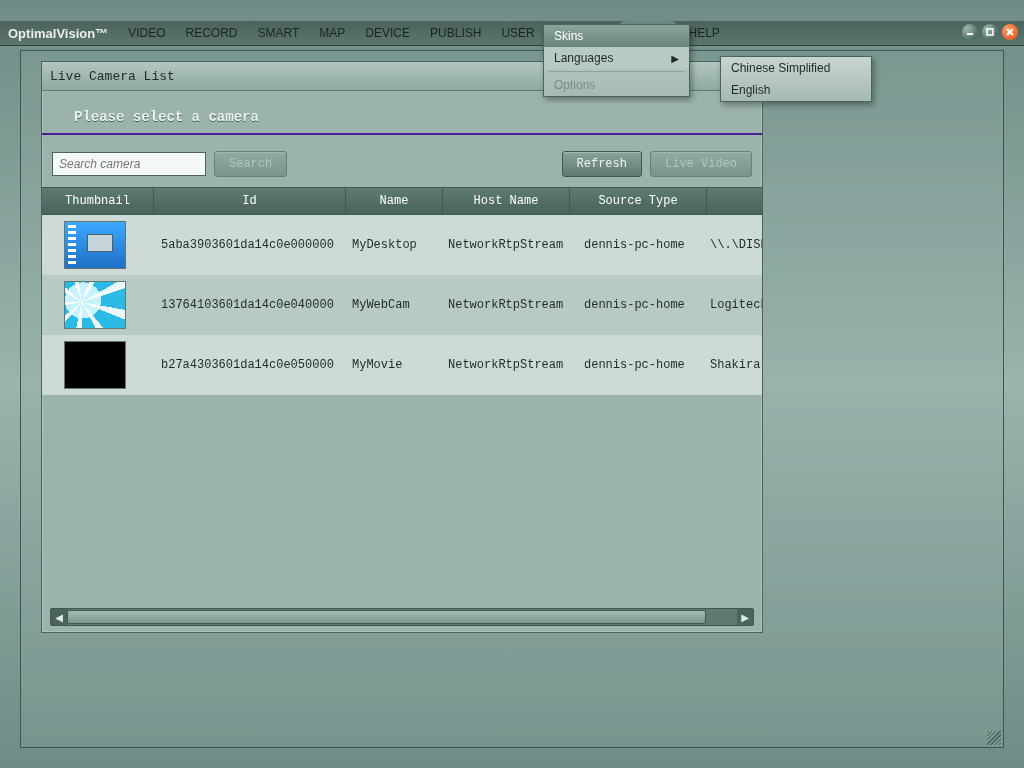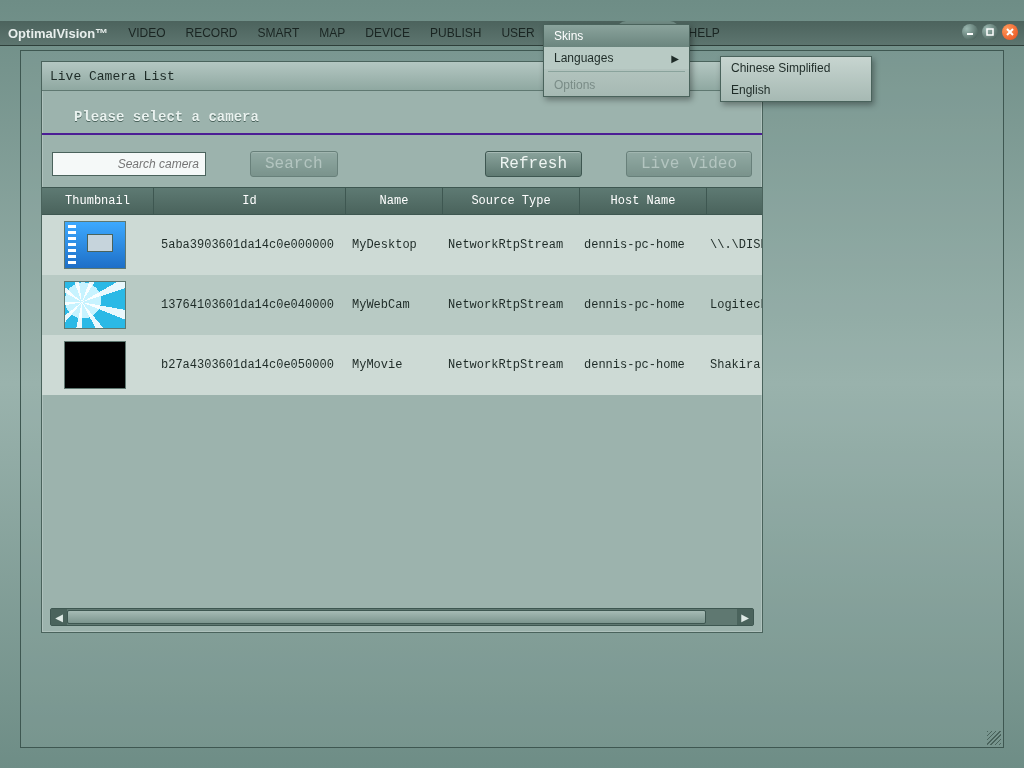--- a/index.html
+++ b/index.html
@@ -11,22 +11,22 @@
 .winbtns{position:absolute;right:6px;top:3px;display:flex;gap:4px;}
 .winbtn{width:16px;height:16px;border-radius:8px;display:flex;align-items:center;justify-content:center;font-size:10px;font-weight:bold;color:#fff;}
 .winbtn.min{background:radial-gradient(circle at 30% 30%,#9bb8b1,#3a524b);}
 .winbtn.max{background:radial-gradient(circle at 30% 30%,#9bb8b1,#3a524b);}
 .winbtn.close{background:radial-gradient(circle at 30% 30%,#ff9a5a,#e84b1c);}
 .content-area{position:absolute;left:20px;top:50px;right:20px;bottom:20px;border:1px solid #3e5751;background:rgba(150,175,169,0.2);}
 .panel{position:absolute;left:20px;top:10px;width:720px;height:570px;border:1px solid #4a635c;background:#9cb3ad;box-shadow:0 0 0 1px rgba(255,255,255,0.2) inset;}
 .panel-title{height:28px;display:flex;align-items:center;padding-left:8px;background:linear-gradient(180deg,#b4c7c2,#8fa8a1);border-bottom:1px solid #5f7871;font-family:"Courier New",monospace;font-size:13px;color:#1e2b27;}
 .panel-sub{padding:18px 16px 8px 32px;font-family:"Courier New",monospace;font-size:14px;font-weight:bold;color:#e9f2ef;text-shadow:0 1px 0 #4a635c;border-bottom:2px solid #4c1d95;margin-bottom:12px;}
 .toolbar{display:flex;align-items:center;padding:4px 10px 10px 10px;gap:8px;}
-.search-input{width:140px;height:18px;border:1px solid #4a635c;background:#f5f9f8;color:#7a8c87;font-style:italic;padding:2px 6px;font-size:12px;text-align:right;}
-.btn{height:24px;padding:0 14px;border:1px solid #3e5751;border-radius:3px;background:linear-gradient(180deg,#8aa39c,#5f7a72);color:#eef5f2;font-family:"Courier New",monospace;font-size:16px;display:inline-flex;align-items:center;box-shadow:inset 0 1px 0 rgba(255,255,255,0.25);margin-left:36px;}
+.search-input{width:140px;height:18px;border:1px solid #4a635c;background:#f5f9f8;color:#7a8c87;font-style:italic;padding:2px 6px;font-size:12px;}
+.btn{height:24px;padding:0 14px;border:1px solid #3e5751;border-radius:3px;background:linear-gradient(180deg,#8aa39c,#5f7a72);color:#eef5f2;font-family:"Courier New",monospace;font-size:12px;display:inline-flex;align-items:center;box-shadow:inset 0 1px 0 rgba(255,255,255,0.25);}
 .btn.disabled{opacity:0.55;color:#c7d4d0;}
 .spacer{flex:1;}
 .table-head{display:flex;height:26px;background:linear-gradient(180deg,#5e7a73,#4a635c);color:#fff;font-family:"Courier New",monospace;font-size:12px;align-items:center;border-top:1px solid #3e5751;border-bottom:1px solid #3e5751;}
 .th{padding:0 8px;text-align:center;border-right:1px solid #3e5751;height:100%;display:flex;align-items:center;justify-content:center;}
 .th:last-child{border-right:none;}
 .col-thumb{width:95px;}
 .col-id{width:175px;}
 .col-name{width:80px;}
 .col-src{width:120px;}
 .col-host{width:110px;}
@@ -103,22 +103,22 @@
       <span class="btn disabled">Search</span>
       <span class="spacer"></span>
       <span class="btn">Refresh</span>
       <span class="btn disabled">Live Video</span>
     </div>
 
     <div class="table-head">
       <div class="th col-thumb">Thumbnail</div>
       <div class="th col-id">Id</div>
       <div class="th col-name">Name</div>
+      <div class="th col-host">Host Name</div>
       <div class="th col-src">Source Type</div>
-      <div class="th col-host">Host Name</div>
       <div class="th col-dev"></div>
     </div>
 
     <div class="tbody">
       <div class="row">
         <div class="td col-thumb">
             <div class="thumb thumb-desktop"></div>
           </div>
         <div class="td col-id">5aba3903601da14c0e000000</div>
         <div class="td col-name">MyDesktop</div>

